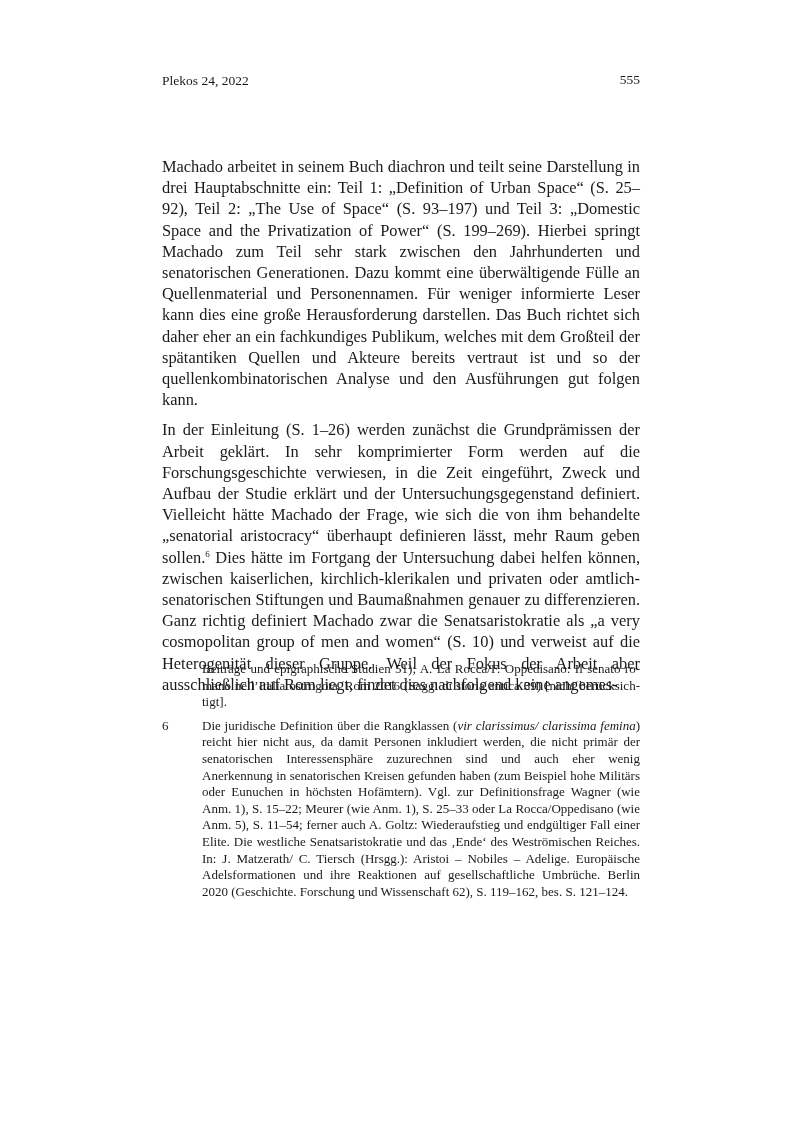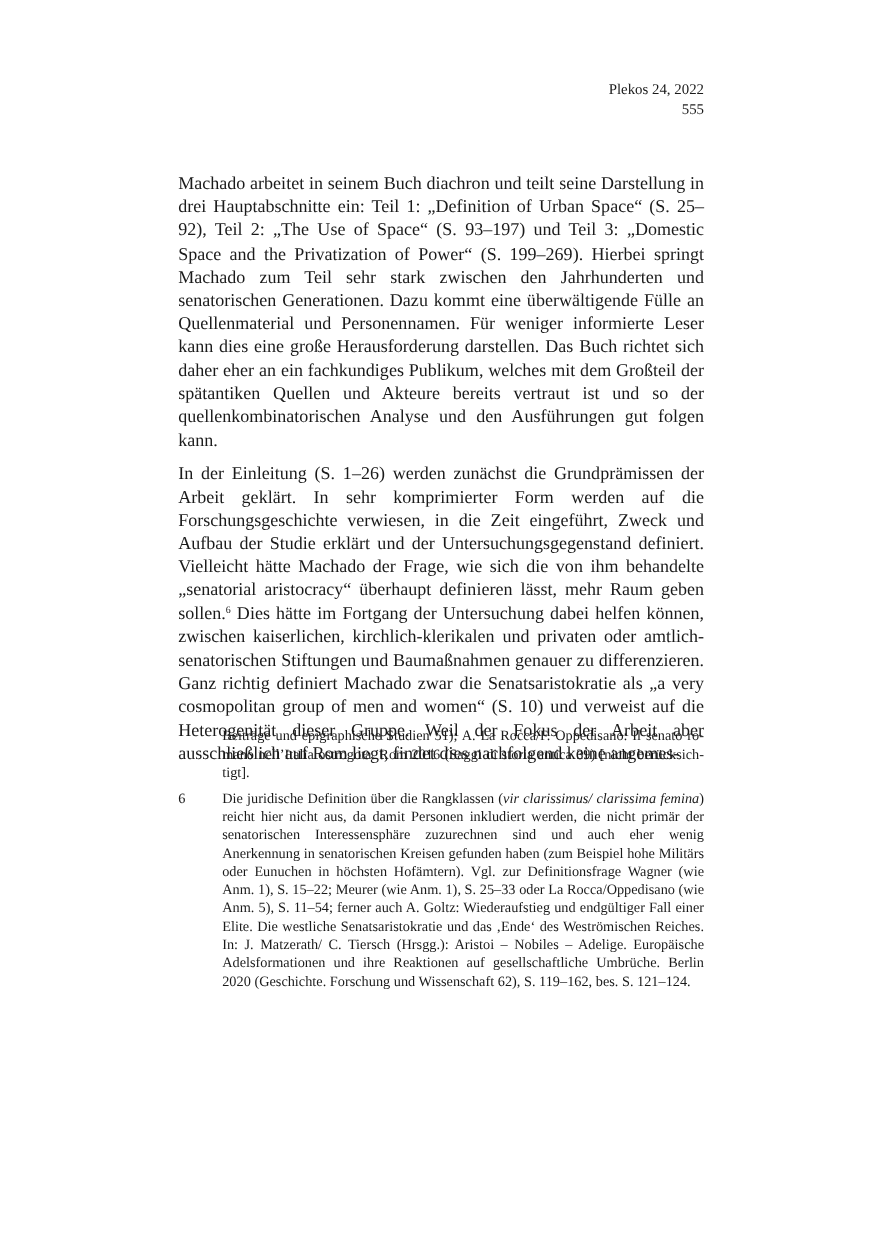--- a/index.html
+++ b/index.html
@@ -20,28 +20,27 @@
     top: 73px;
     left: 162px;
     width: 478px;
     height: 20px;
     font-size: 13.5px;
   }
   .header-journal {
     position: absolute;
     left: 0;
     right: 0;
-    text-align: right;
+    text-align: left;
     top: 0;
   }
   .header-page {
     position: absolute;
     right: 0;
     top: -1px;
-    margin-top: 20px;
   }
   .body-text {
     position: absolute;
     top: 156px;
     left: 162px;
     width: 478px;
     font-size: 16.4px;
     line-height: 21.2px;
     text-align: justify;
     hyphens: manual;

